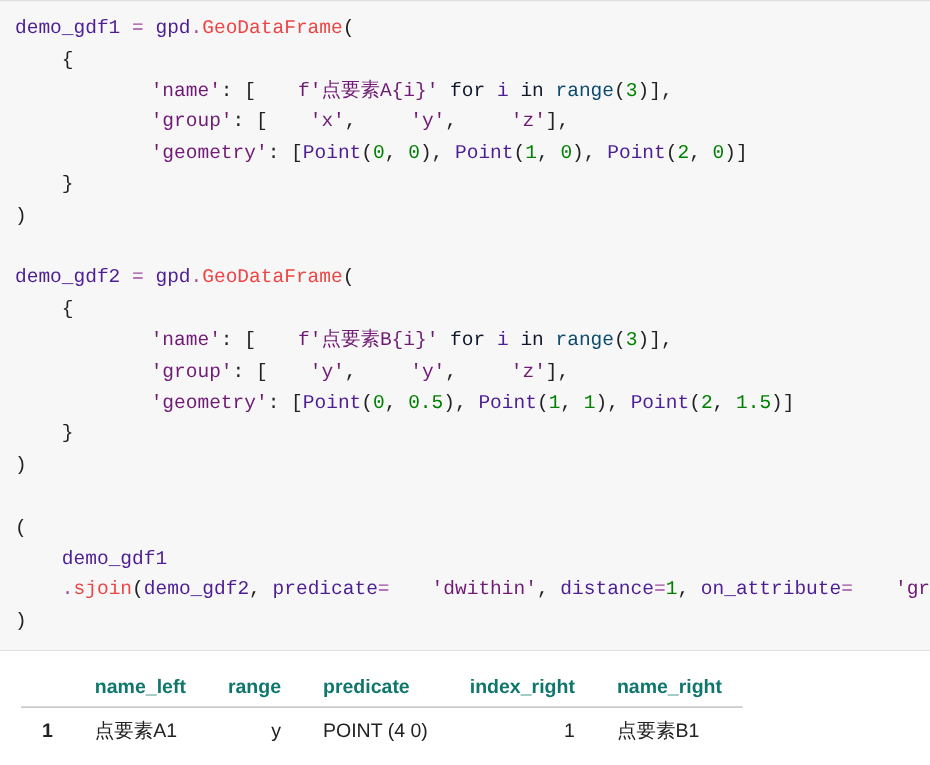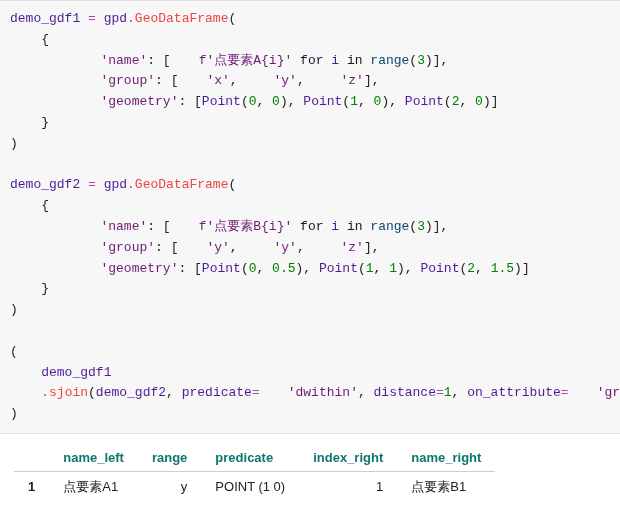--- a/index.html
+++ b/index.html
@@ -93,19 +93,19 @@
         <th class="cell-left">predicate</th>
         <th>index_right</th>
         <th class="cell-left">name_right</th>
       </tr>
     </thead>
     <tbody>
       <tr>
         <td>1</td>
         <td class="cell-left">点要素A1</td>
         <td>y</td>
-        <td class="cell-left">POINT (1 0)</td>
+        <td class="cell-left">POINT (4 0)</td>
         <td>1</td>
         <td class="cell-left">点要素B1</td>
       </tr>
     </tbody>
   </table>
 </div>
 
 </body></html>

